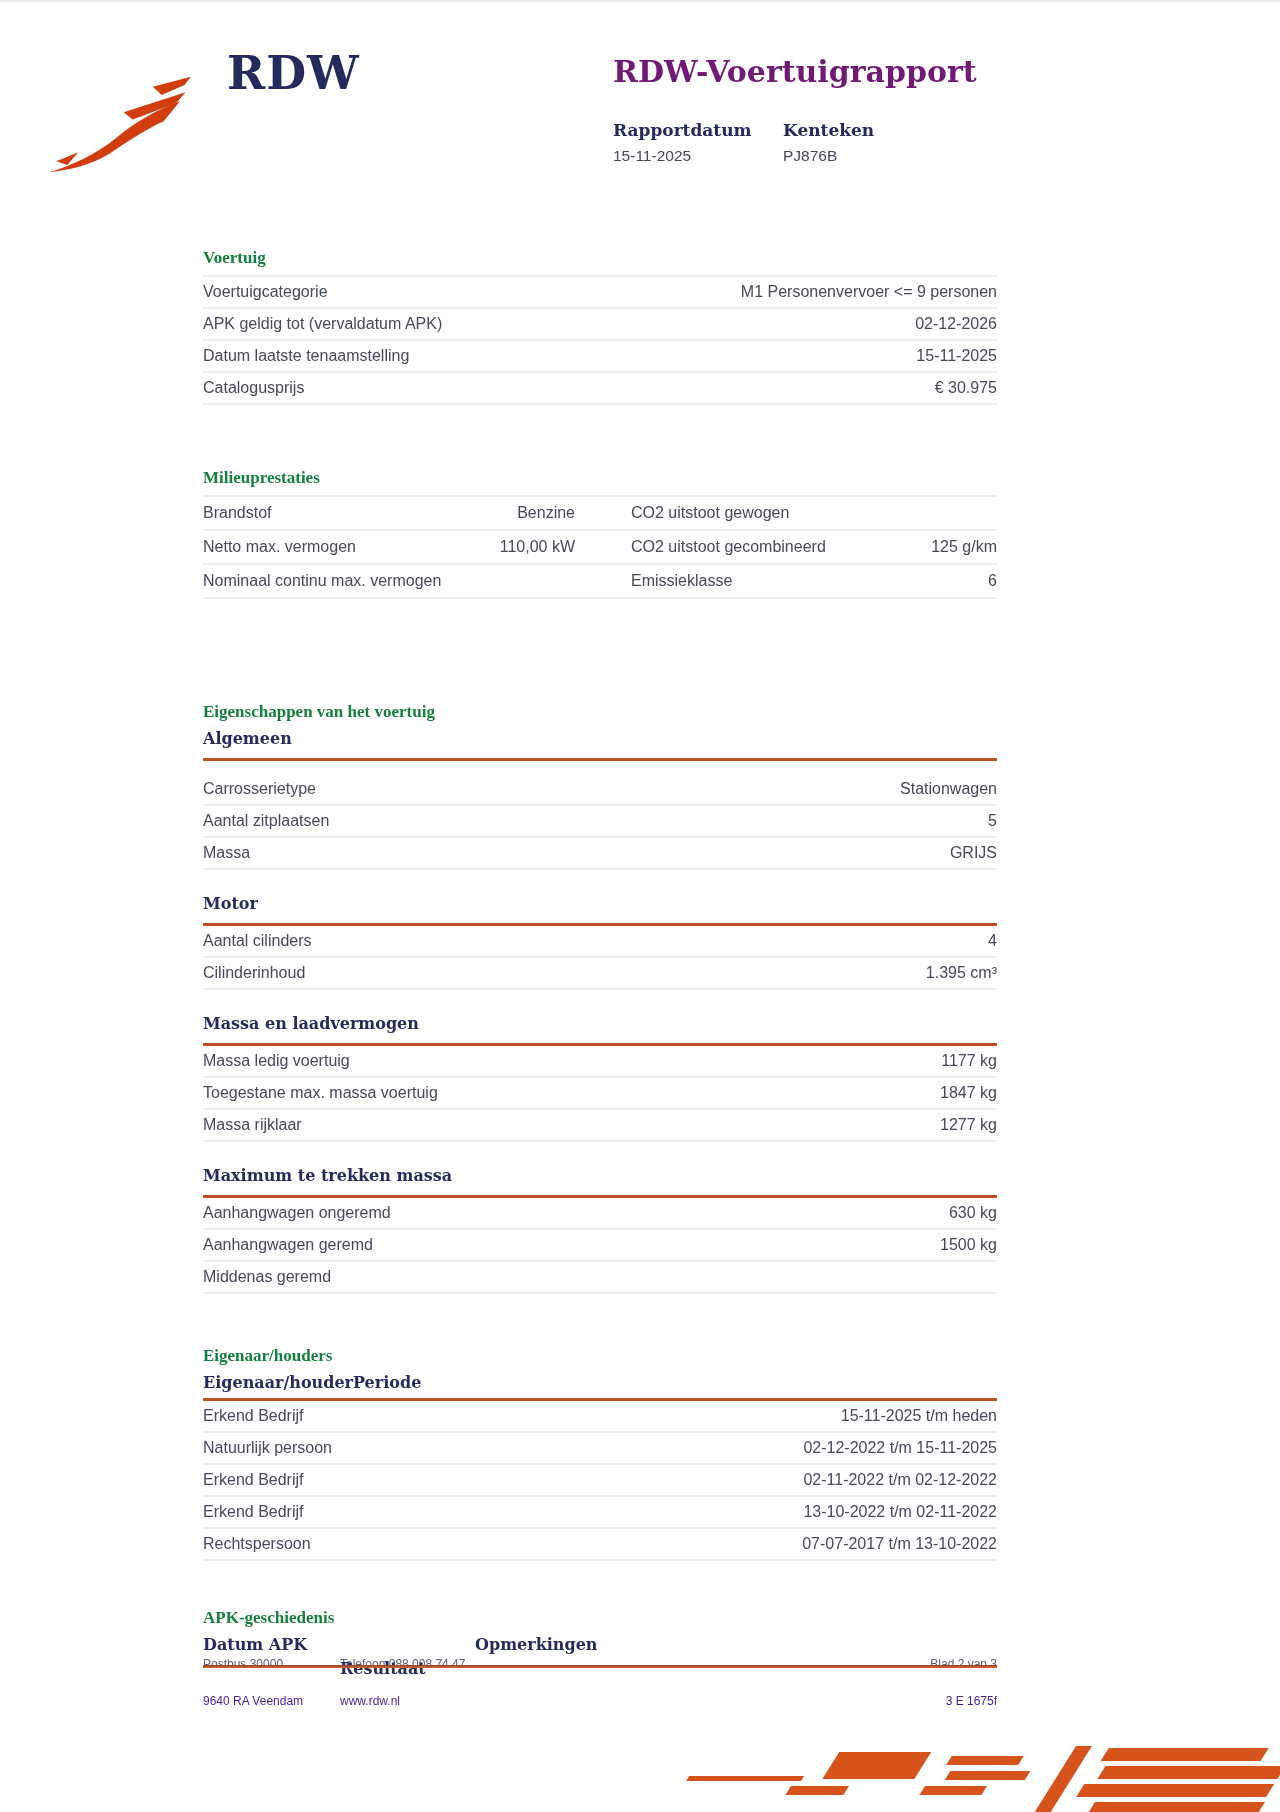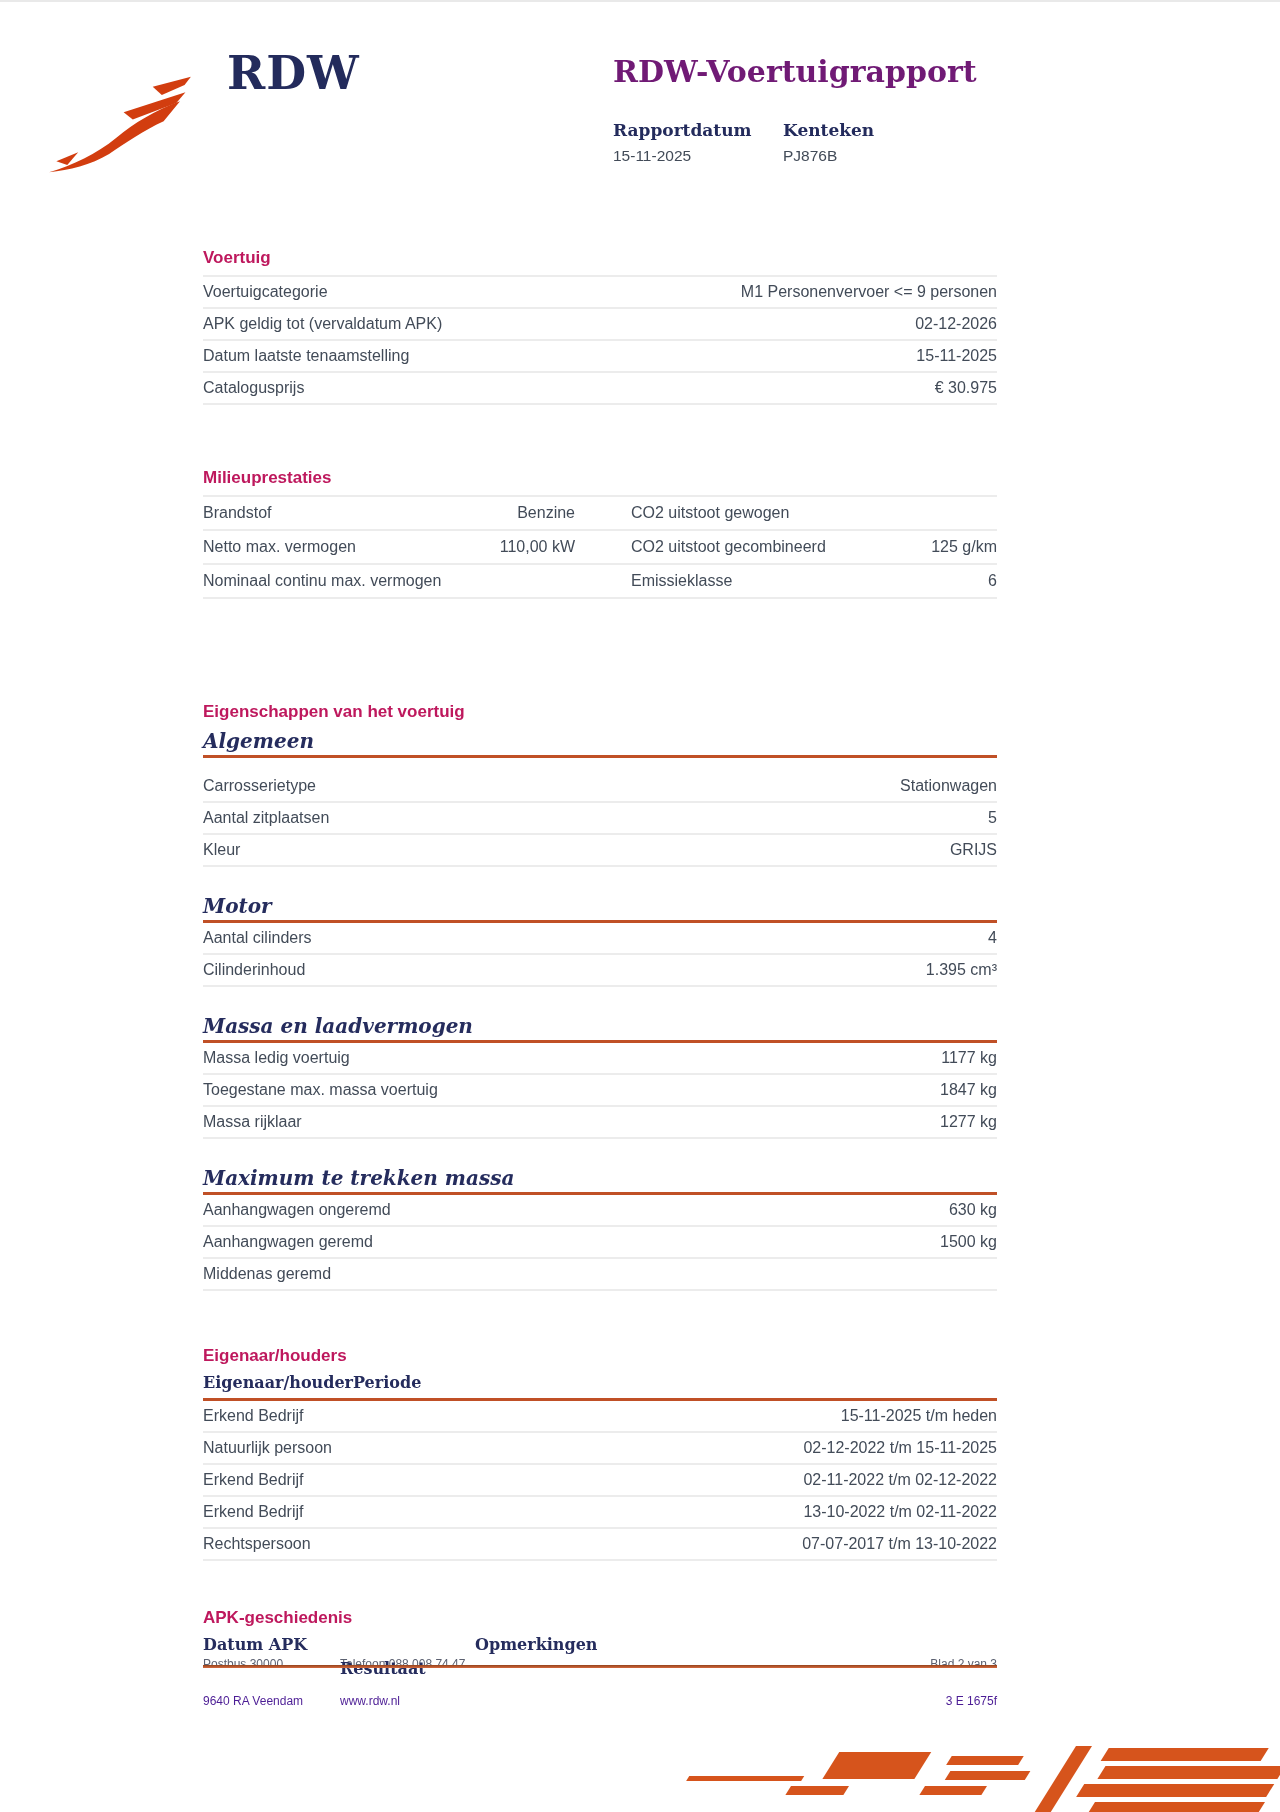--- a/index.html
+++ b/index.html
@@ -21,26 +21,26 @@
     font-size:30px; color:#701a75;
   }
   .meta { position:absolute; left:613px; top:118px; display:flex; }
   .meta-col { width:170px; }
   .meta-label { font-family:"DejaVu Serif", serif; font-weight:700; font-size:17px; color:#232B5C; }
   .meta-value { margin-top:7px; font-size:15.5px; color:#424B58; }
 
   
   .sec { position:absolute; left:203px; width:794px; }
   .sec-title {
-    margin:0 0 7px 0; font-family:Liberation Sans, sans-serif; font-weight:700;
-    font-size:17px; color:#be185d;
+    margin:0 0 7px 0; font-family:Liberation Serif, serif; font-weight:700;
+    font-size:17px; color:#15803d;
   }
   .sub-title {
-    font-family:"DejaVu Serif", serif; font-weight:700; font-size:20px;
-    color:#252C5D; padding-bottom:2px; border-bottom:3px solid #C05026;font-style:italic;
+    font-family:"DejaVu Serif", serif; font-weight:700; font-size:16px;
+    color:#252C5D; padding-bottom:10px; border-bottom:3px solid #C05026;
   }
   .tbl.gray-top { border-top:2px solid #ececec; }
   .row {
     height:30px; display:flex; align-items:center; justify-content:space-between;
     border-bottom:2px solid #ececec; font-size:16px; color:#424B58;
   }
   .row2 { height:32px; display:flex; align-items:center; border-bottom:2px solid #ececec;
           font-size:16px; color:#424B58; }
   .pairL { width:372px; display:flex; justify-content:space-between; }
   .pairR { margin-left:56px; flex:1; display:flex; justify-content:space-between; }
@@ -158,21 +158,21 @@
     <div class="tbl" style="margin-top:13px">
       <div class="row">
         <span>Carrosserietype</span>
         <span>Stationwagen</span>
       </div>
       <div class="row">
         <span>Aantal zitplaatsen</span>
         <span>5</span>
       </div>
       <div class="row">
-        <span>Kleur</span>
+        <span>Massa</span>
         <span>GRIJS</span>
       </div>
     </div>
   </div>
 
   <div class="sec" style="top:892px">
     <div class="sub-title">Motor</div>
     <div class="tbl">
       <div class="row">
         <span>Aantal cilinders</span>

